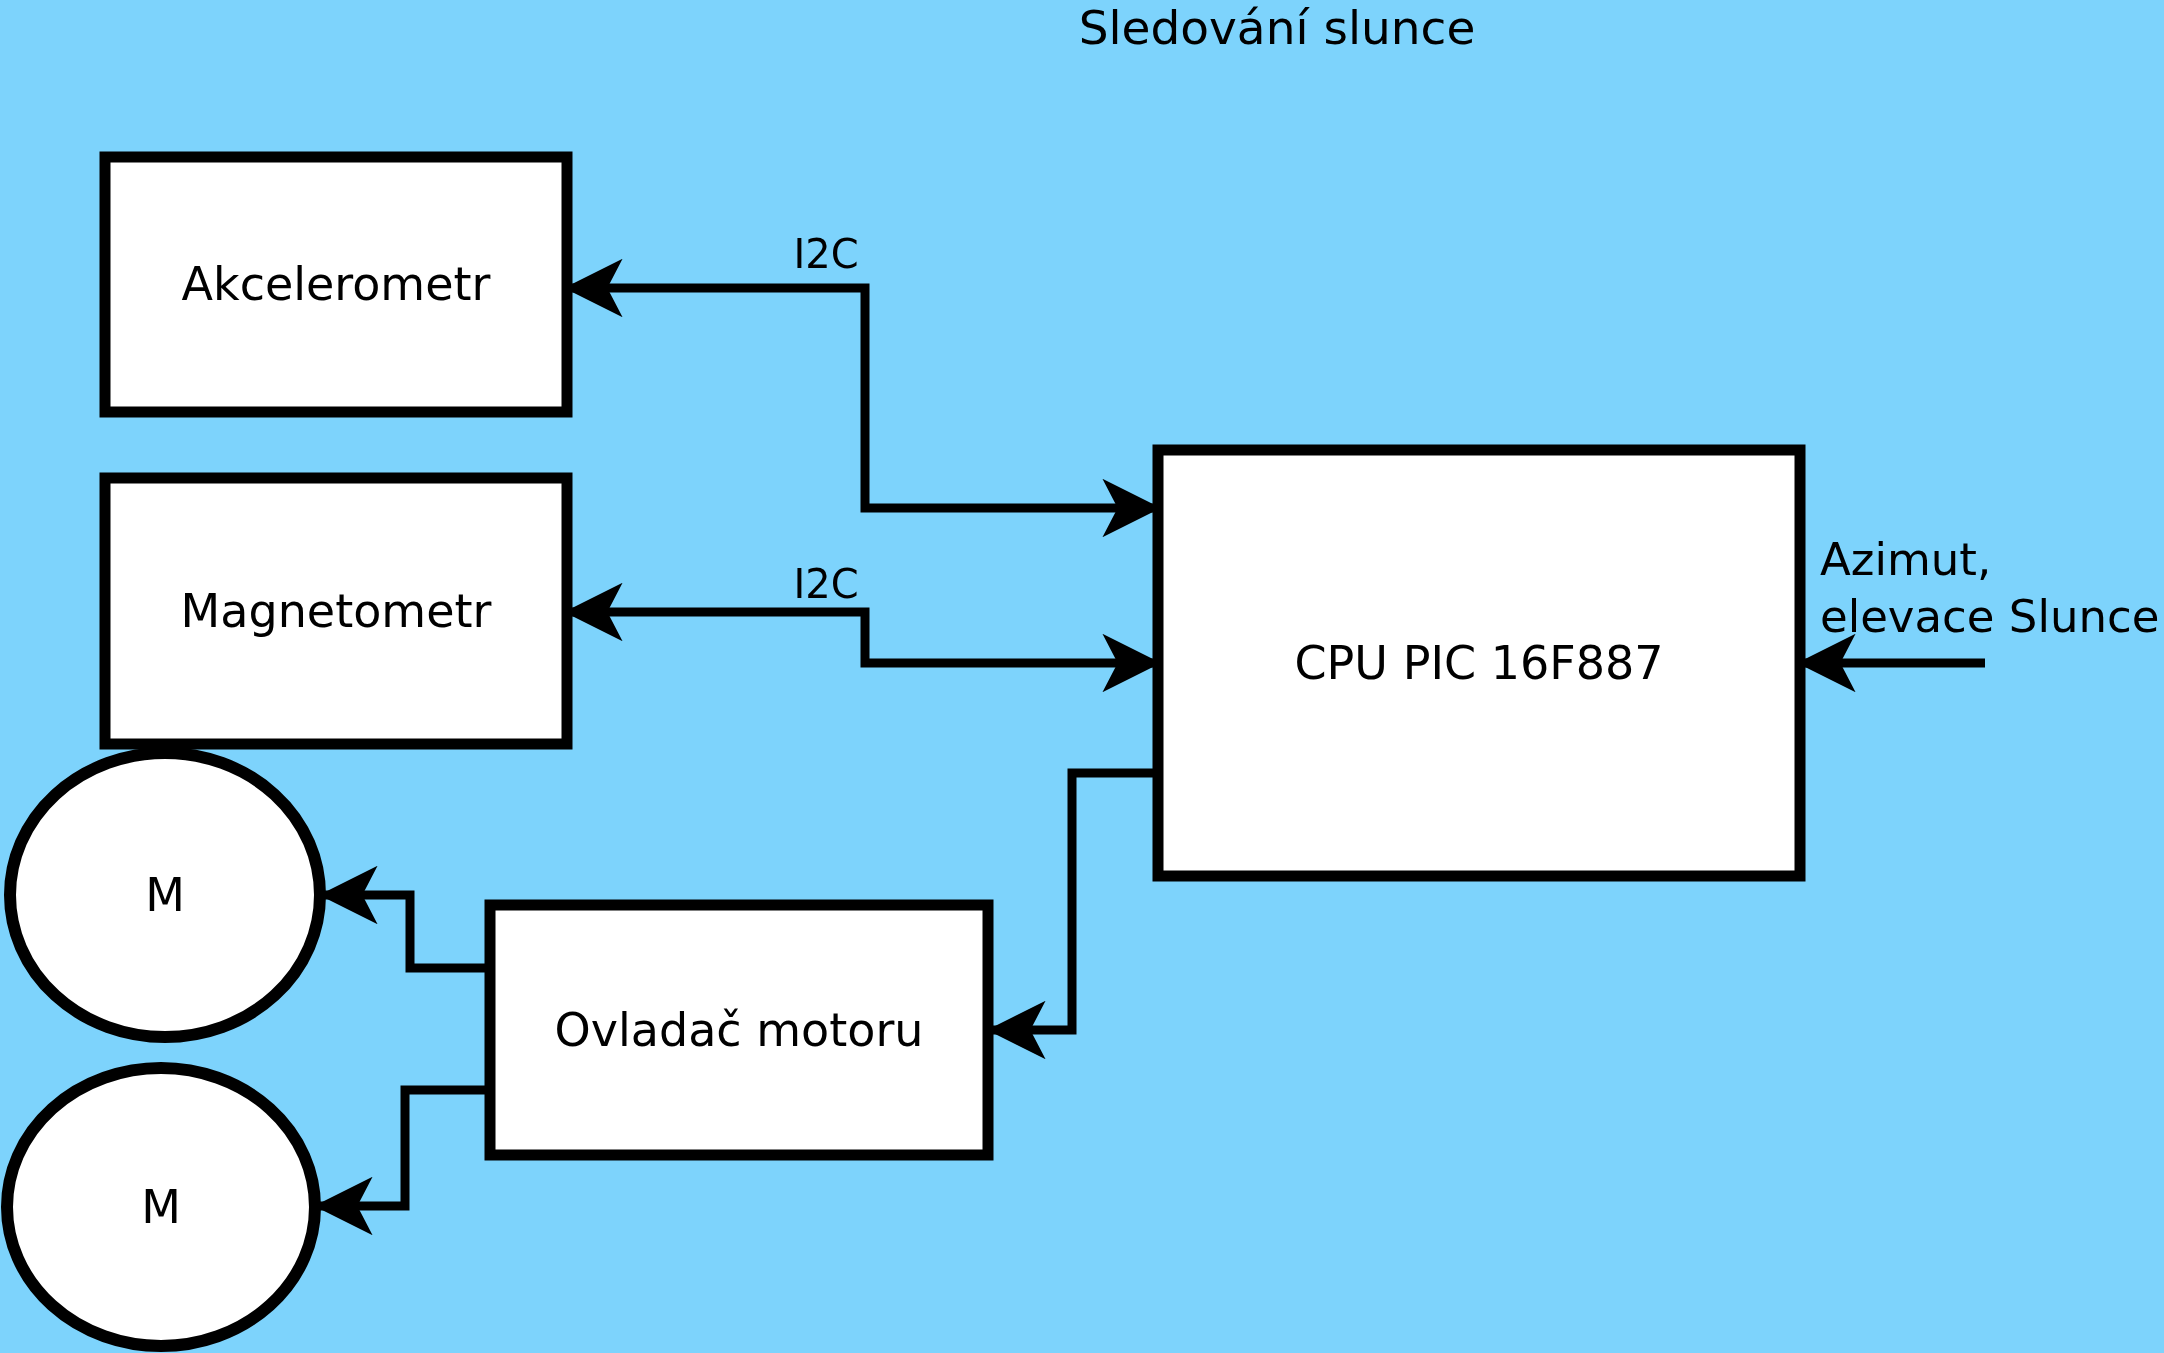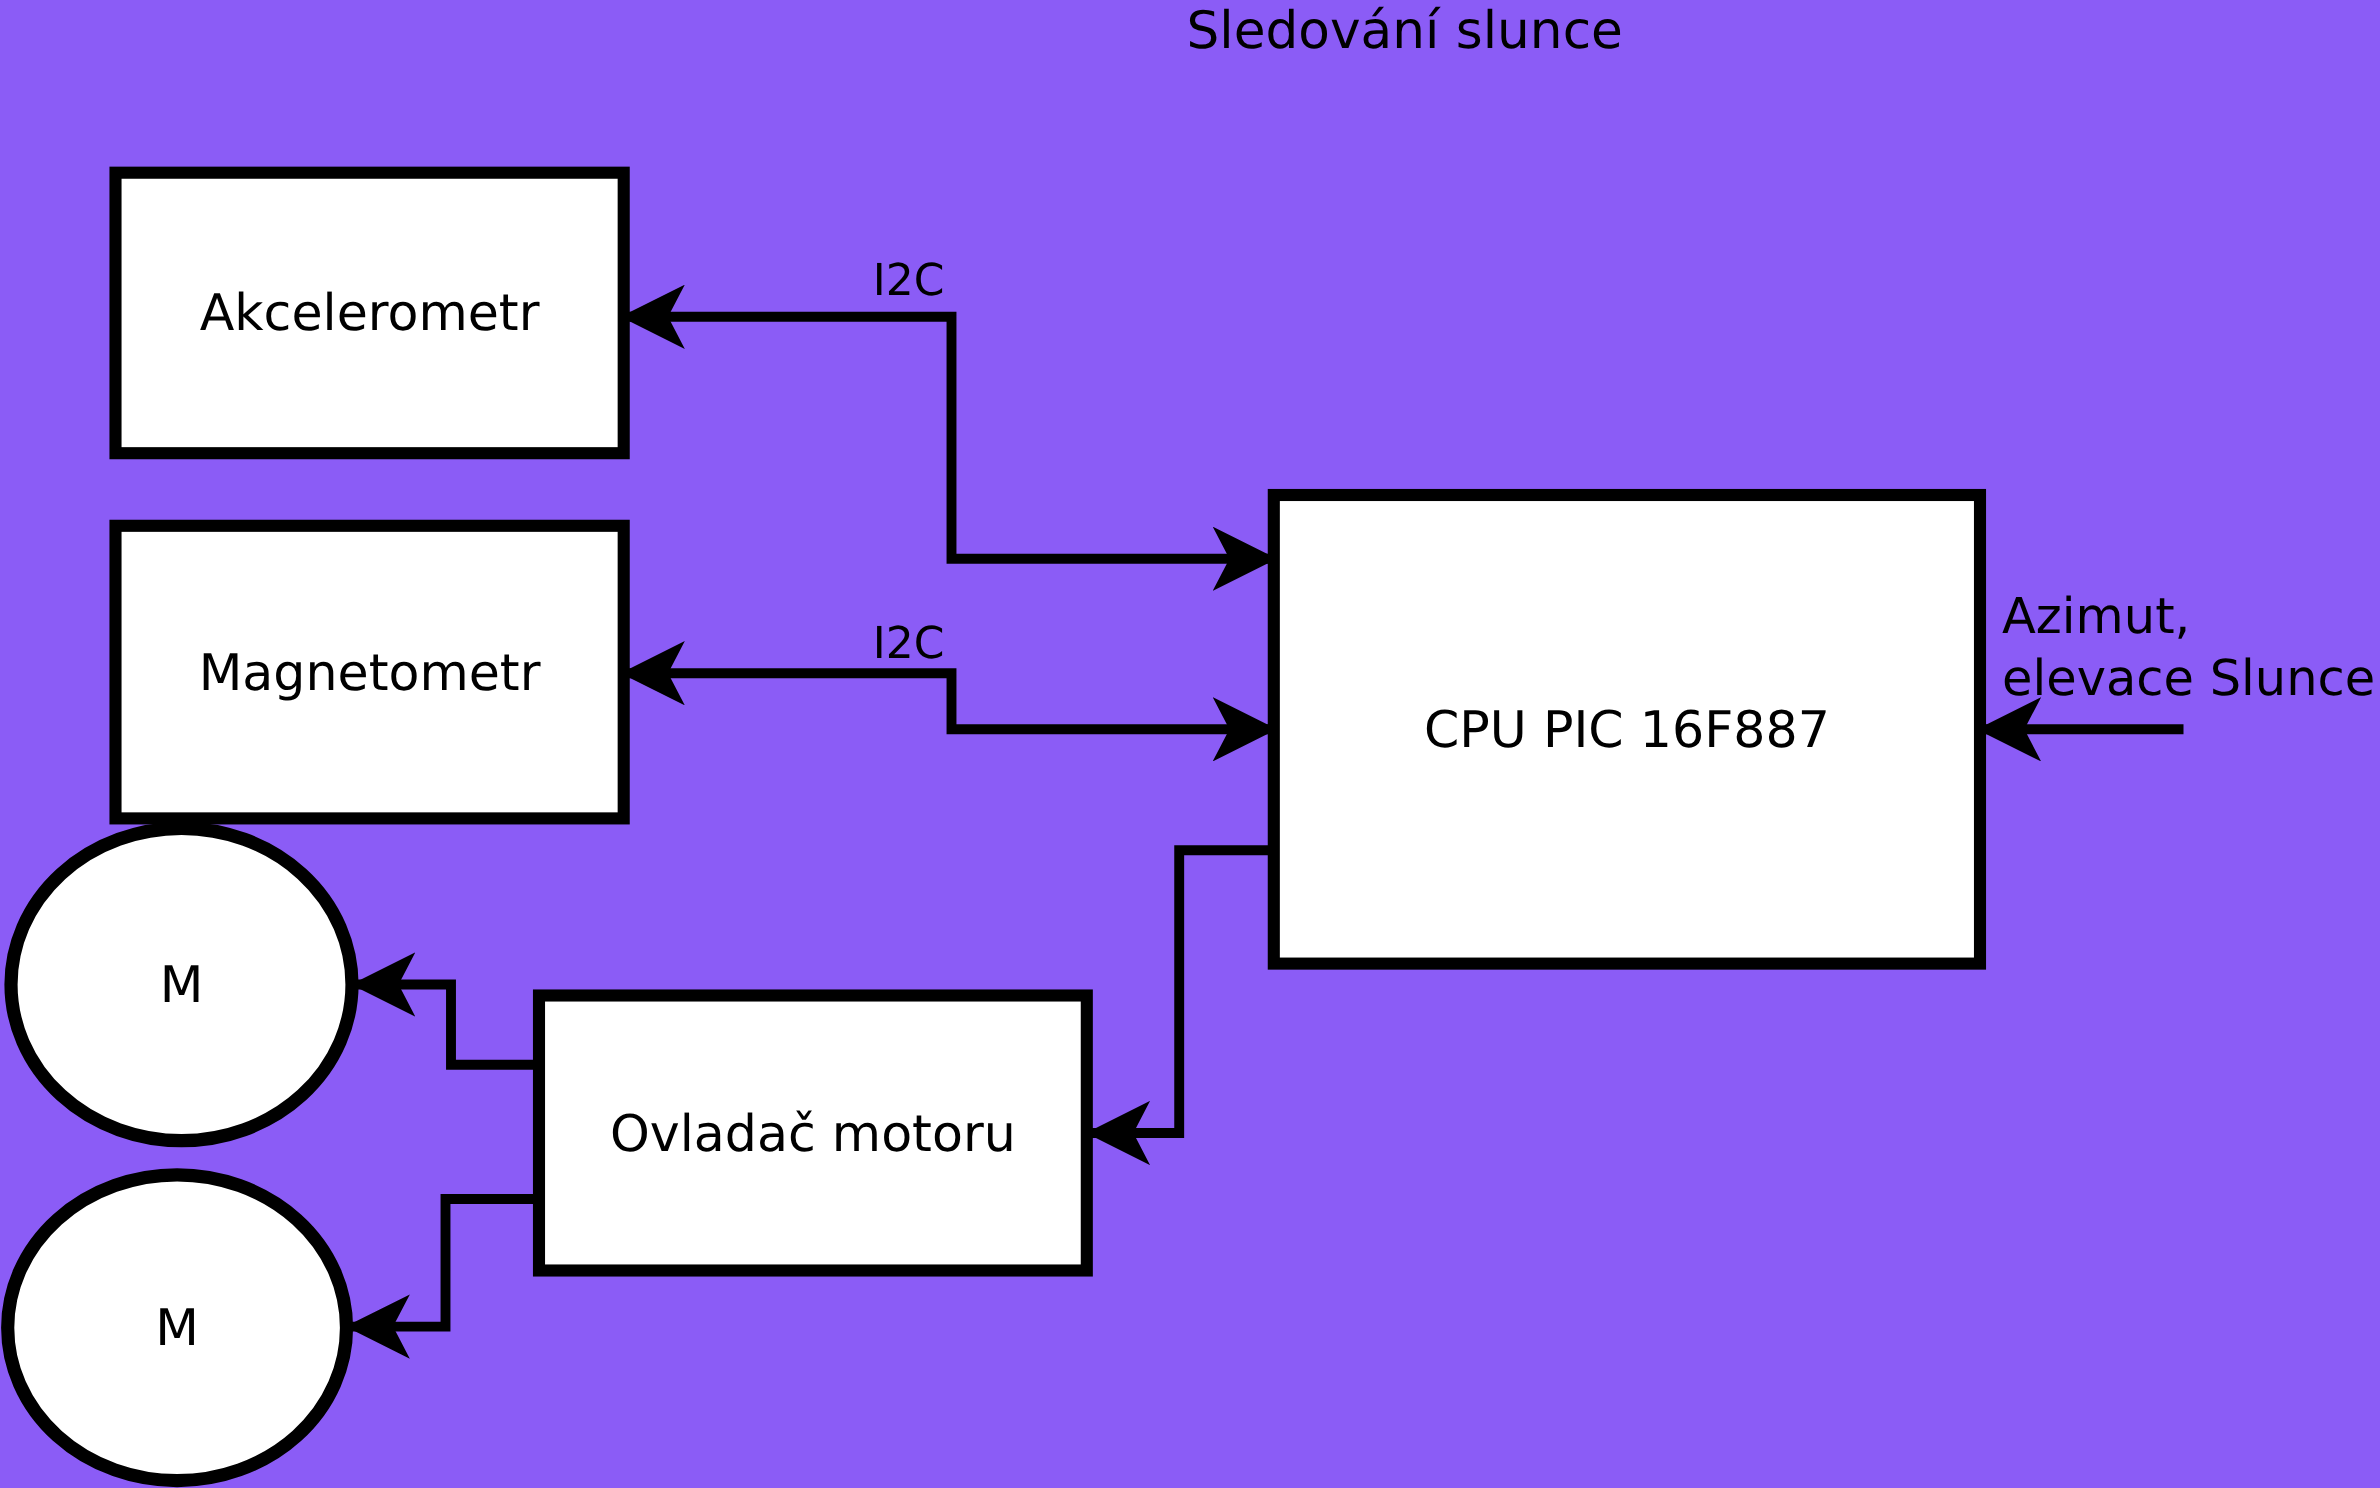--- a/index.html
+++ b/index.html
@@ -3,21 +3,21 @@
 <meta charset="utf-8">
 <style>
   html, body {
     margin: 0;
     padding: 0;
     background: #ffffff;
   }
   .diagram-wrap {
     width: 2164px;
     height: 1353px;
-    background: #8b5cf6;
+    background: #7dd3fc;
   }
   svg {
     display: block;
     width: 2164px;
     height: 1353px;
     font-family: "DejaVu Sans", "Liberation Sans", sans-serif;
   }
   .node-shape {
     fill: #ffffff;
     stroke: #000000;

